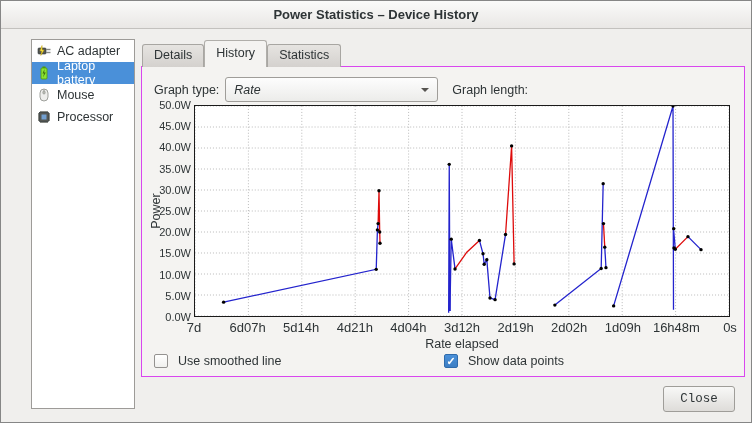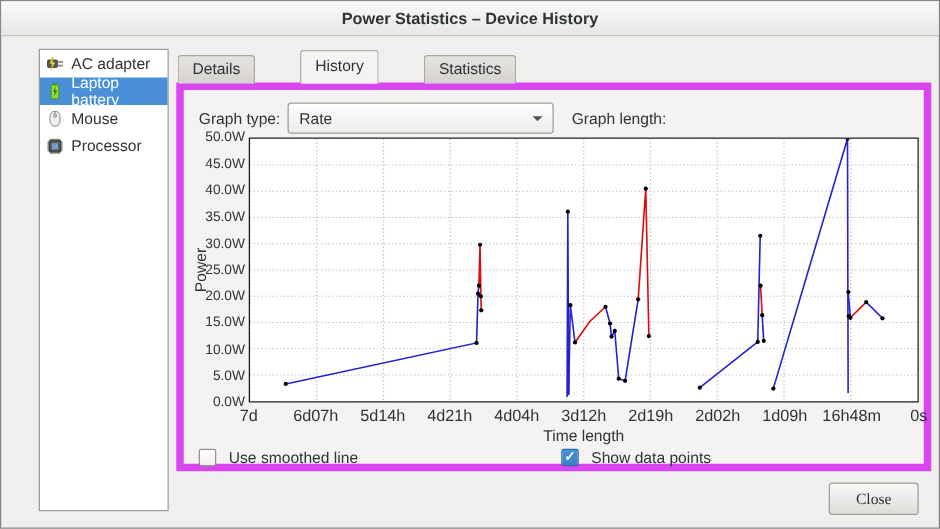--- a/index.html
+++ b/index.html
@@ -6,28 +6,28 @@
   html,body{width:752px;height:423px;}
   body{font-family:"Liberation Sans",sans-serif;font-size:13px;color:#2e3436;background:#fff;}
   .window{position:relative;width:752px;height:423px;background:#f0efed;border:1px solid #868686;overflow:hidden;}
   .titlebar{position:absolute;left:0;top:0;width:100%;height:28px;background:linear-gradient(#fafaf9,#e9e7e5);border-bottom:1px solid #c3c1be;display:flex;align-items:center;justify-content:center;font-weight:bold;font-size:13px;}
   
   .sidebar{position:absolute;left:30px;top:38px;width:104px;height:370px;background:#ffffff;border:1px solid #9d9b98;}
   .side-item{height:22px;display:flex;align-items:center;gap:5px;padding:0 4px;font-size:12.5px;cursor:default;}
   .side-item.selected{background:#4a90d9;color:#ffffff;}
   .icon{width:16px;height:16px;flex:none;}
   
-  .tabs{position:absolute;left:141px;top:40px;height:26px;display:flex;align-items:flex-end;z-index:3;gap:36px;}
+  .tabs{position:absolute;left:141px;top:40px;height:26px;display:flex;align-items:flex-end;z-index:3;}
   .tab{height:23px;padding:3px 11px 0 11px;font-size:12.5px;background:linear-gradient(#e6e4e1,#d4d1ce);border:1px solid #a8a6a2;border-bottom:none;border-radius:3px 3px 0 0;}
   .tab.active{height:27px;padding-top:5px;background:#f4f3f1;border-color:#b0aeaa;position:relative;z-index:4;}
-  .notebook{position:absolute;left:140px;top:65px;width:604px;height:311px;background:#f4f3f1;border:6px solid #d946ef;}
+  .notebook{position:absolute;left:140px;top:65px;width:604px;height:311px;background:#f4f3f1;border:1px solid #d946ef;}
   
   .controls{position:absolute;left:12px;top:10px;right:10px;display:flex;align-items:center;gap:6px;}
   .ctl-label{font-size:12.5px;white-space:nowrap;}
-  .combo{height:25px;background:linear-gradient(#fdfdfd,#ececea);border:1px solid #9f9d99;border-radius:3px;display:flex;align-items:center;padding:0 8px;font-size:12.5px;}
+  .combo{height:25px;background:linear-gradient(#fdfdfd,#ececea);border:1px solid #9f9d99;border-radius:3px;display:flex;align-items:center;padding:0 8px;font-size:12.5px;font-style:italic;}
   .combo .val{flex:1;white-space:nowrap;overflow:hidden;}
   .chev{width:0;height:0;border-left:4px solid transparent;border-right:4px solid transparent;border-top:4px solid #565450;margin-left:8px;flex:none;}
   #combo-graph-type{width:213px;}
   #combo-data-length{flex:1;}
   .gap2{margin-left:8px;}
   
   .plot{position:absolute;left:52px;top:38px;width:536px;height:212px;background:#ffffff;border:1px solid #1a1a1a;}
   .plot svg{position:absolute;left:0;top:0;width:100%;height:100%;}
   .grid{stroke:#b9b9b9;stroke-width:1;stroke-dasharray:1 2;}
   .yticks{position:absolute;left:4px;top:38px;width:48px;height:212px;font-size:11px;}
@@ -38,21 +38,21 @@
   .xticks span{position:absolute;transform:translateX(-50%);white-space:nowrap;}
   .xlabel{position:absolute;left:52px;top:270px;width:536px;text-align:center;font-size:12.5px;}
   
   .optrow{position:absolute;left:12px;top:287px;right:12px;height:18px;}
   .opt{position:absolute;display:flex;align-items:center;gap:10px;font-size:12.5px;top:0;}
   #opt-smooth{left:0;}
   #opt-points{left:290px;}
   .cb{width:14px;height:14px;border:1px solid #949290;border-radius:2px;background:linear-gradient(#ffffff,#f0f0ee);display:flex;align-items:center;justify-content:center;font-size:11px;line-height:1;color:#ffffff;font-weight:bold;}
   .cb.checked{background:linear-gradient(#4a90d9,#3d7fc4);border-color:#2f6bab;}
   
-  .close-btn{position:absolute;right:16px;top:385px;width:72px;height:26px;background:linear-gradient(#f8f8f7,#dedcd9);border:1px solid #9f9d99;border-radius:3px;font-size:12.5px;font-family:Liberation Serif, serif;color:#2e3436;}
+  .close-btn{position:absolute;right:16px;top:385px;width:72px;height:26px;background:linear-gradient(#f8f8f7,#dedcd9);border:1px solid #9f9d99;border-radius:3px;font-size:12.5px;font-family:Liberation Mono, monospace;color:#2e3436;}
 </style>
 </head>
 <body>
 
 <div class="window">
 
   <div class="titlebar">
     <span>Power Statistics – Device History</span>
   </div>
 
@@ -210,21 +210,21 @@
       <span style="left:30%">4d21h</span>
       <span style="left:40%">4d04h</span>
       <span style="left:50%">3d12h</span>
       <span style="left:60%">2d19h</span>
       <span style="left:70%">2d02h</span>
       <span style="left:80%">1d09h</span>
       <span style="left:90%">16h48m</span>
       <span style="left:100%">0s</span>
     </div>
 
-    <div class="xlabel">Time length</div>
+    <div class="xlabel">Rate elapsed</div>
 
     <div class="optrow">
       <div class="opt" id="opt-smooth">
         <span class="cb" id="cb-smooth"></span>
         <span>Use smoothed line</span>
       </div>
       <div class="opt" id="opt-points">
         <span class="cb checked" id="cb-points">✓</span>
         <span>Show data points</span>
       </div>

